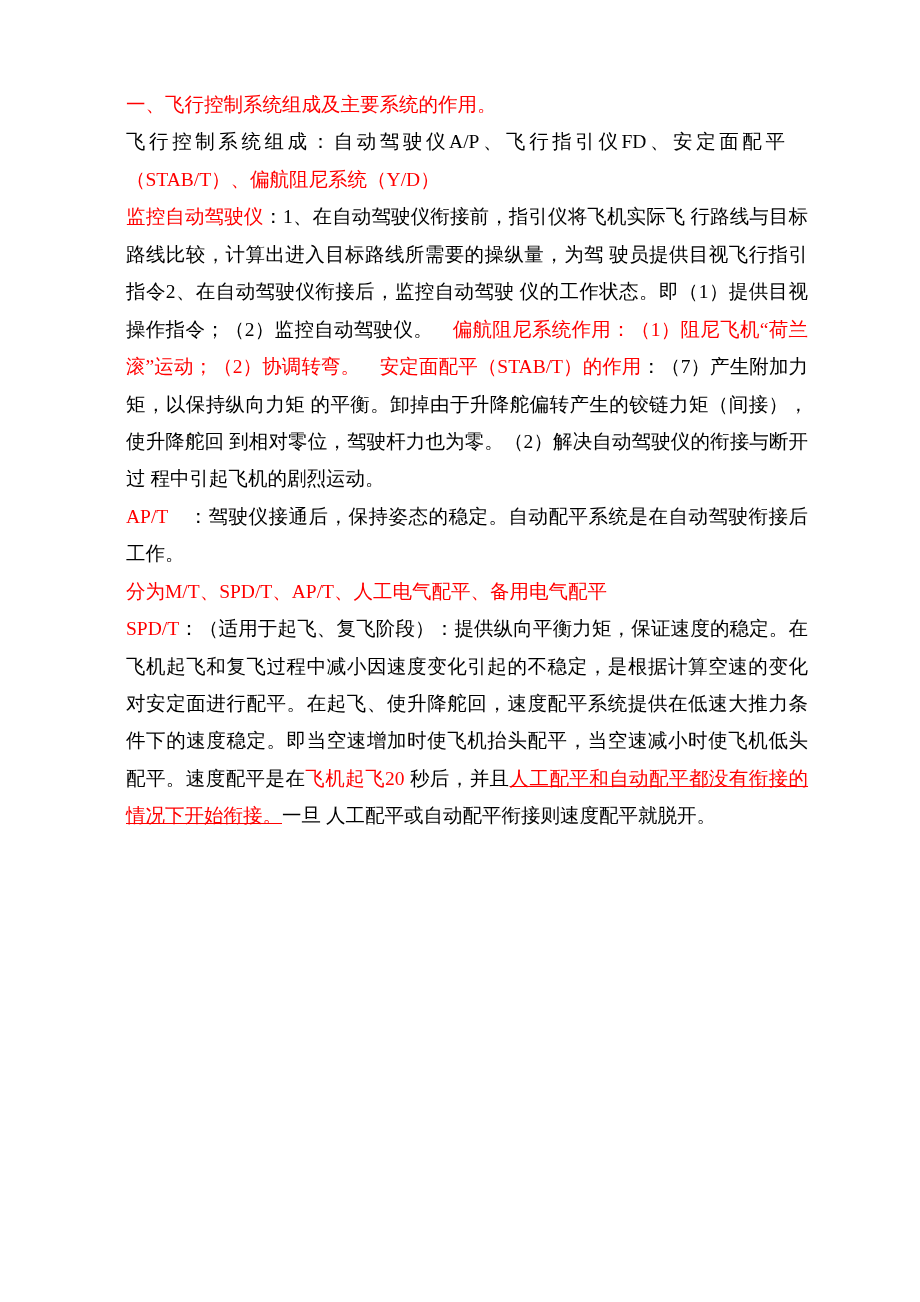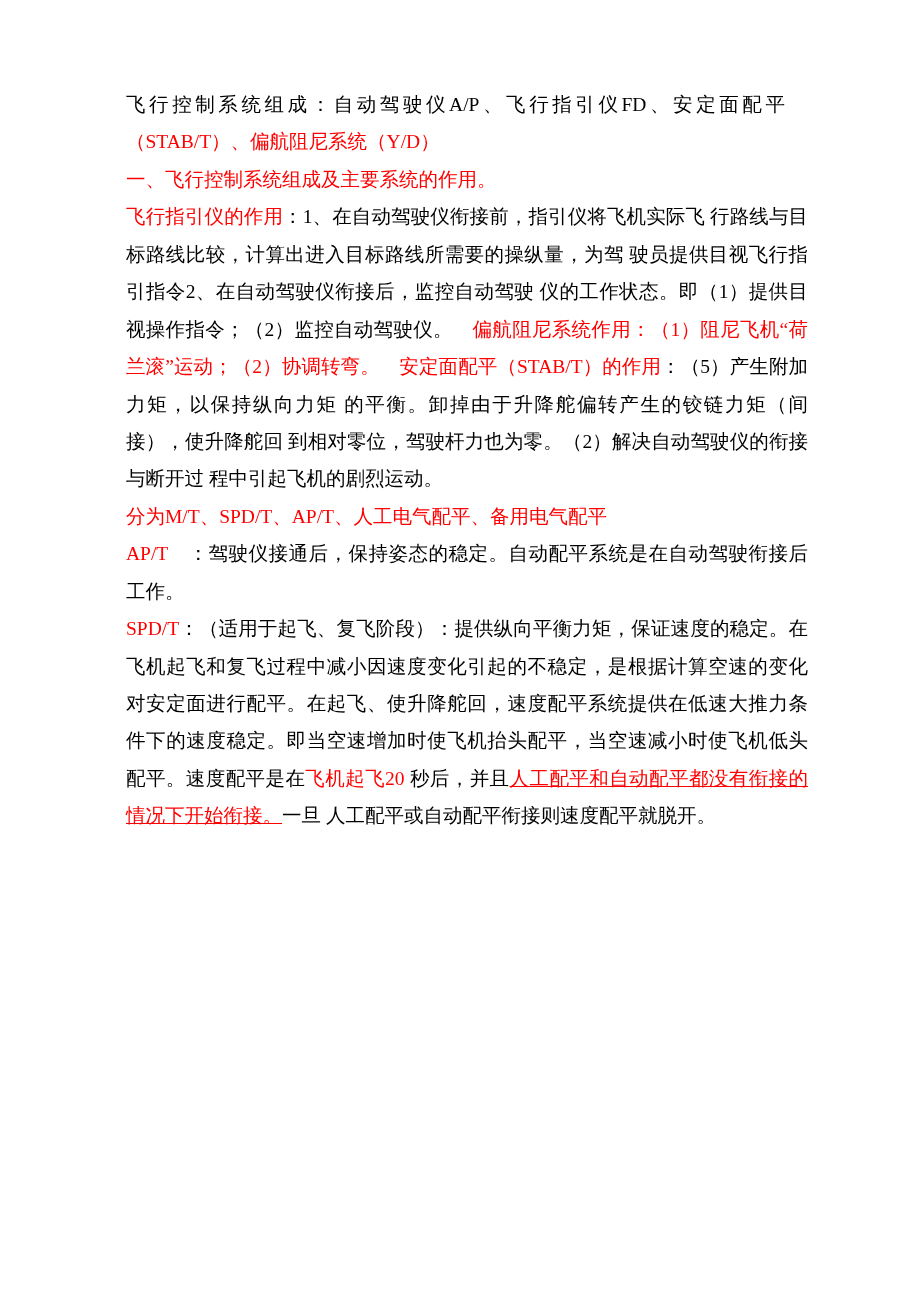--- a/index.html
+++ b/index.html
@@ -42,20 +42,20 @@
   .red.u {
     text-decoration: underline;
     text-decoration-color: #ff0000;
   }
 </style>
 </head>
 <body>
 
 <div class="page">
   <div class="doc-body" id="doc-body">
+      <p><span class="red">一、飞行控制系统组成及主要系统的作用。</span></p>
       <p><span class="black">飞行控制系统组成：自动驾驶仪A/P、飞行指引仪FD、安定面配平</span><span class="red">　（STAB/T）、偏航阻尼系统（Y/D）</span></p>
-      <p><span class="red">一、飞行控制系统组成及主要系统的作用。</span></p>
-      <p><span class="red">飞行指引仪的作用</span><span class="black">：1、在自动驾驶仪衔接前，指引仪将飞机实际飞 行路线与目标路线比较，计算出进入目标路线所需要的操纵量，为驾 驶员提供目视飞行指引指令2、在自动驾驶仪衔接后，监控自动驾驶 仪的工作状态。即（1）提供目视操作指令；（2）监控自动驾驶仪。</span><span class="red">　偏航阻尼系统作用：（1）阻尼飞机“荷兰滚”运动；（2）协调转弯。　安定面配平（STAB/T）的作用</span><span class="black">：（5）产生附加力矩，以保持纵向力矩 的平衡。卸掉由于升降舵偏转产生的铰链力矩（间接），使升降舵回 到相对零位，驾驶杆力也为零。（2）解决自动驾驶仪的衔接与断开过 程中引起飞机的剧烈运动。</span></p>
+      <p><span class="red">监控自动驾驶仪</span><span class="black">：1、在自动驾驶仪衔接前，指引仪将飞机实际飞 行路线与目标路线比较，计算出进入目标路线所需要的操纵量，为驾 驶员提供目视飞行指引指令2、在自动驾驶仪衔接后，监控自动驾驶 仪的工作状态。即（1）提供目视操作指令；（2）监控自动驾驶仪。</span><span class="red">　偏航阻尼系统作用：（1）阻尼飞机“荷兰滚”运动；（2）协调转弯。　安定面配平（STAB/T）的作用</span><span class="black">：（7）产生附加力矩，以保持纵向力矩 的平衡。卸掉由于升降舵偏转产生的铰链力矩（间接），使升降舵回 到相对零位，驾驶杆力也为零。（2）解决自动驾驶仪的衔接与断开过 程中引起飞机的剧烈运动。</span></p>
+      <p><span class="red">AP/T</span><span class="black">　：驾驶仪接通后，保持姿态的稳定。自动配平系统是在自动驾驶衔接后工作。</span></p>
       <p><span class="red">分为M/T、SPD/T、AP/T、人工电气配平、备用电气配平</span></p>
-      <p><span class="red">AP/T</span><span class="black">　：驾驶仪接通后，保持姿态的稳定。自动配平系统是在自动驾驶衔接后工作。</span></p>
       <p><span class="red">SPD/T</span><span class="black">：（适用于起飞、复飞阶段）：提供纵向平衡力矩，保证速度的稳定。在飞机起飞和复飞过程中减小因速度变化引起的不稳定，是根据计算空速的变化对安定面进行配平。在起飞、使升降舵回，速度配平系统提供在低速大推力条件下的速度稳定。即当空速增加时使飞机抬头配平，当空速减小时使飞机低头配平。速度配平是在</span><span class="red">飞机起飞20</span><span class="black"> 秒后，并且</span><span class="red u">人工配平和自动配平都没有衔接的情况下开始衔接。</span><span class="black">一旦 人工配平或自动配平衔接则速度配平就脱开。</span></p>
     </div>
 </div>
 
 </body></html>

